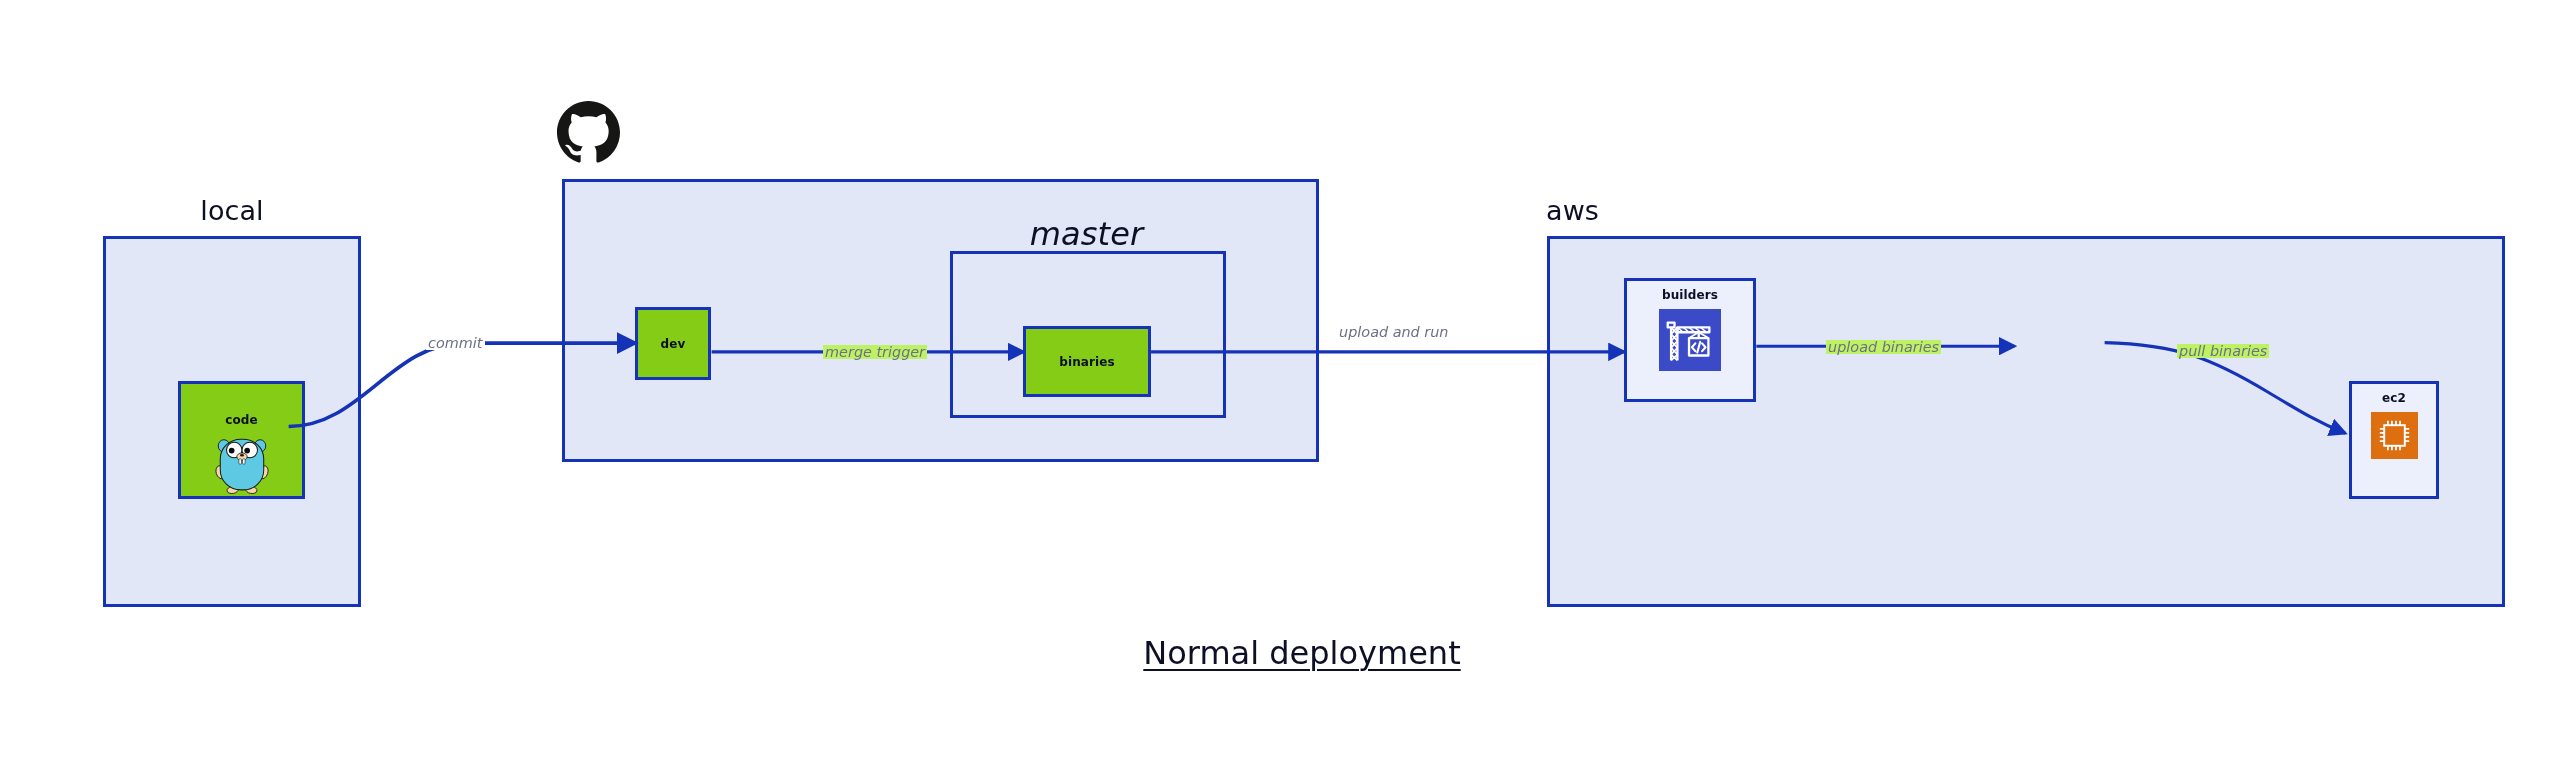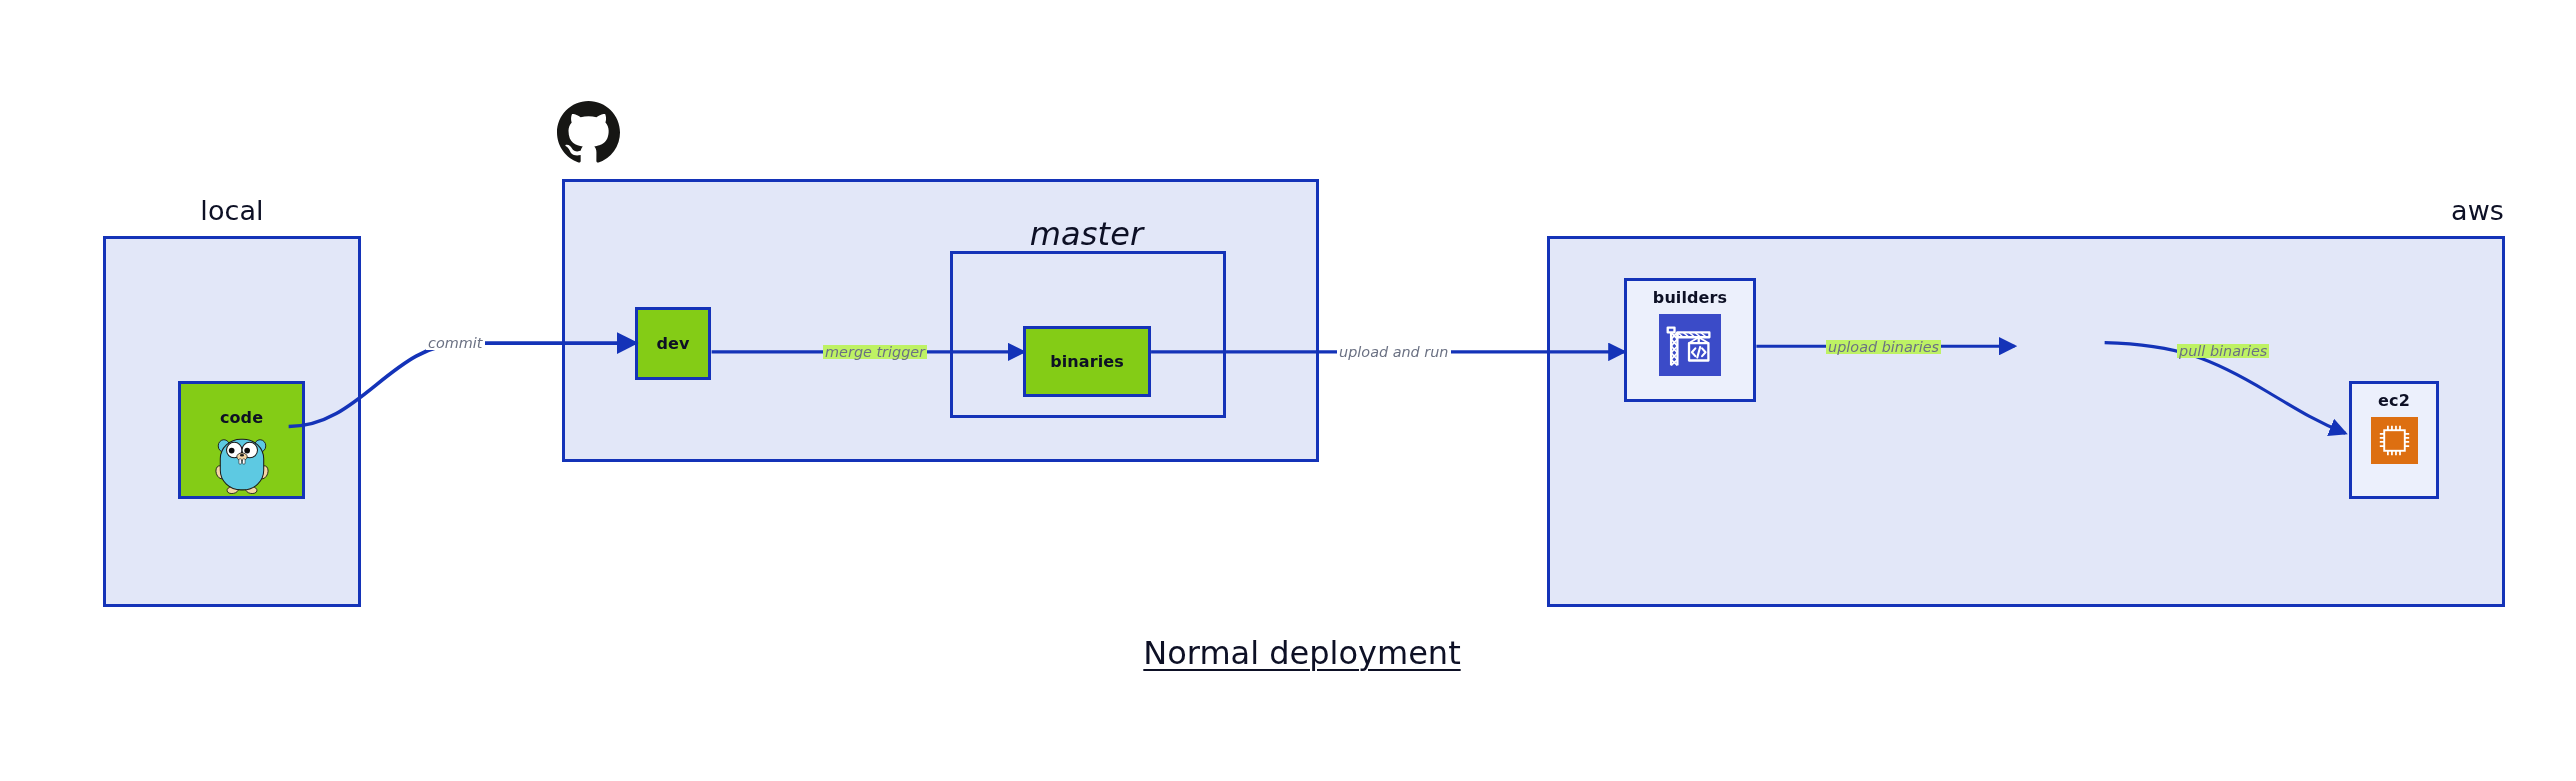--- a/index.html
+++ b/index.html
@@ -39,21 +39,21 @@
     box-sizing: border-box;
     background: #ecf0fc;
     border: 3.6px solid #1433b8;
     display: flex;
     flex-direction: column;
     align-items: center;
   }
   .node.bright { background: #84cc16; }
   .node-label {
     font-family: "DejaVu Sans", "Liberation Sans", sans-serif;
-    font-size: 16px;
+    font-size: 12px;
     font-weight: 700;
     color: #0d1025;
     white-space: nowrap;
     letter-spacing: 0.1px;
   }
   .node-icon {
     display: block;
   }
   
   .edge-label {
@@ -162,21 +162,21 @@
     <span class="node-label">dev</span>
   </div>
 
   <div class="group-label" style="left:948px; top:215px; width:277px; text-align:center; font-size:32px;font-style:italic;">master</div>
   <div class="group" style="left:950px; top:251px; width:276px; height:167px;"></div>
 
   <div class="node bright" style="left:1023px; top:326px; width:128px; height:71px; justify-content:center;">
     <span class="node-label">binaries</span>
   </div>
 
-  <div class="group-label" style="left:1546px; top:195px; width:958px; text-align:right;">aws</div>
+  <div class="group-label" style="left:1546px; top:195px; width:958px; text-align:left;">aws</div>
   <div class="group" style="left:1547px; top:236px; width:958px; height:371px;"></div>
 
   <div class="node" style="left:1624px; top:278px; width:132px; height:124px; justify-content:flex-start; padding-top:7.2px;">
     <span class="node-label">builders</span>
     <span class="node-icon" style="margin-top:7.2px;">
       <svg width="62" height="62" viewBox="0 0 64 64" xmlns="http://www.w3.org/2000/svg">
         <rect x="0" y="0" width="64" height="64" fill="#3b4bc8"></rect>
         <g fill="none" stroke="#ffffff" stroke-width="2.4" stroke-linejoin="round">
 
           <rect x="9" y="14" width="7" height="5"></rect>
@@ -242,20 +242,20 @@
       <path d="M 2234 683 L 3152 683" stroke-width="6" marker-end="url(#arrow)"></path>
 
       <path d="M 3409 672 L 3910 672" stroke-width="6" marker-end="url(#arrow)"></path>
 
       <path d="M 4085 665 C 4230 668 4300 700 4400 760 C 4470 802 4500 820 4552 841" stroke-width="6" marker-end="url(#arrow)"></path>
     </g>
   </svg>
 
   <div class="edge-label" style="left:426px; top:336px;">commit</div>
   <div class="edge-label on-group" style="left:823px; top:345px;">merge trigger</div>
-  <div class="edge-label" style="left:1337px; top:345px;">upload and run</div>
+  <div class="edge-label" style="left:1337px; top:325px;">upload and run</div>
   <div class="edge-label on-group" style="left:1826px; top:340px;">upload binaries</div>
   <div class="edge-label on-group" style="left:2177px; top:344px;">pull binaries</div>
 
   <div id="diagram-title">Normal deployment</div>
 
 </div>
 
 
 </body></html>

